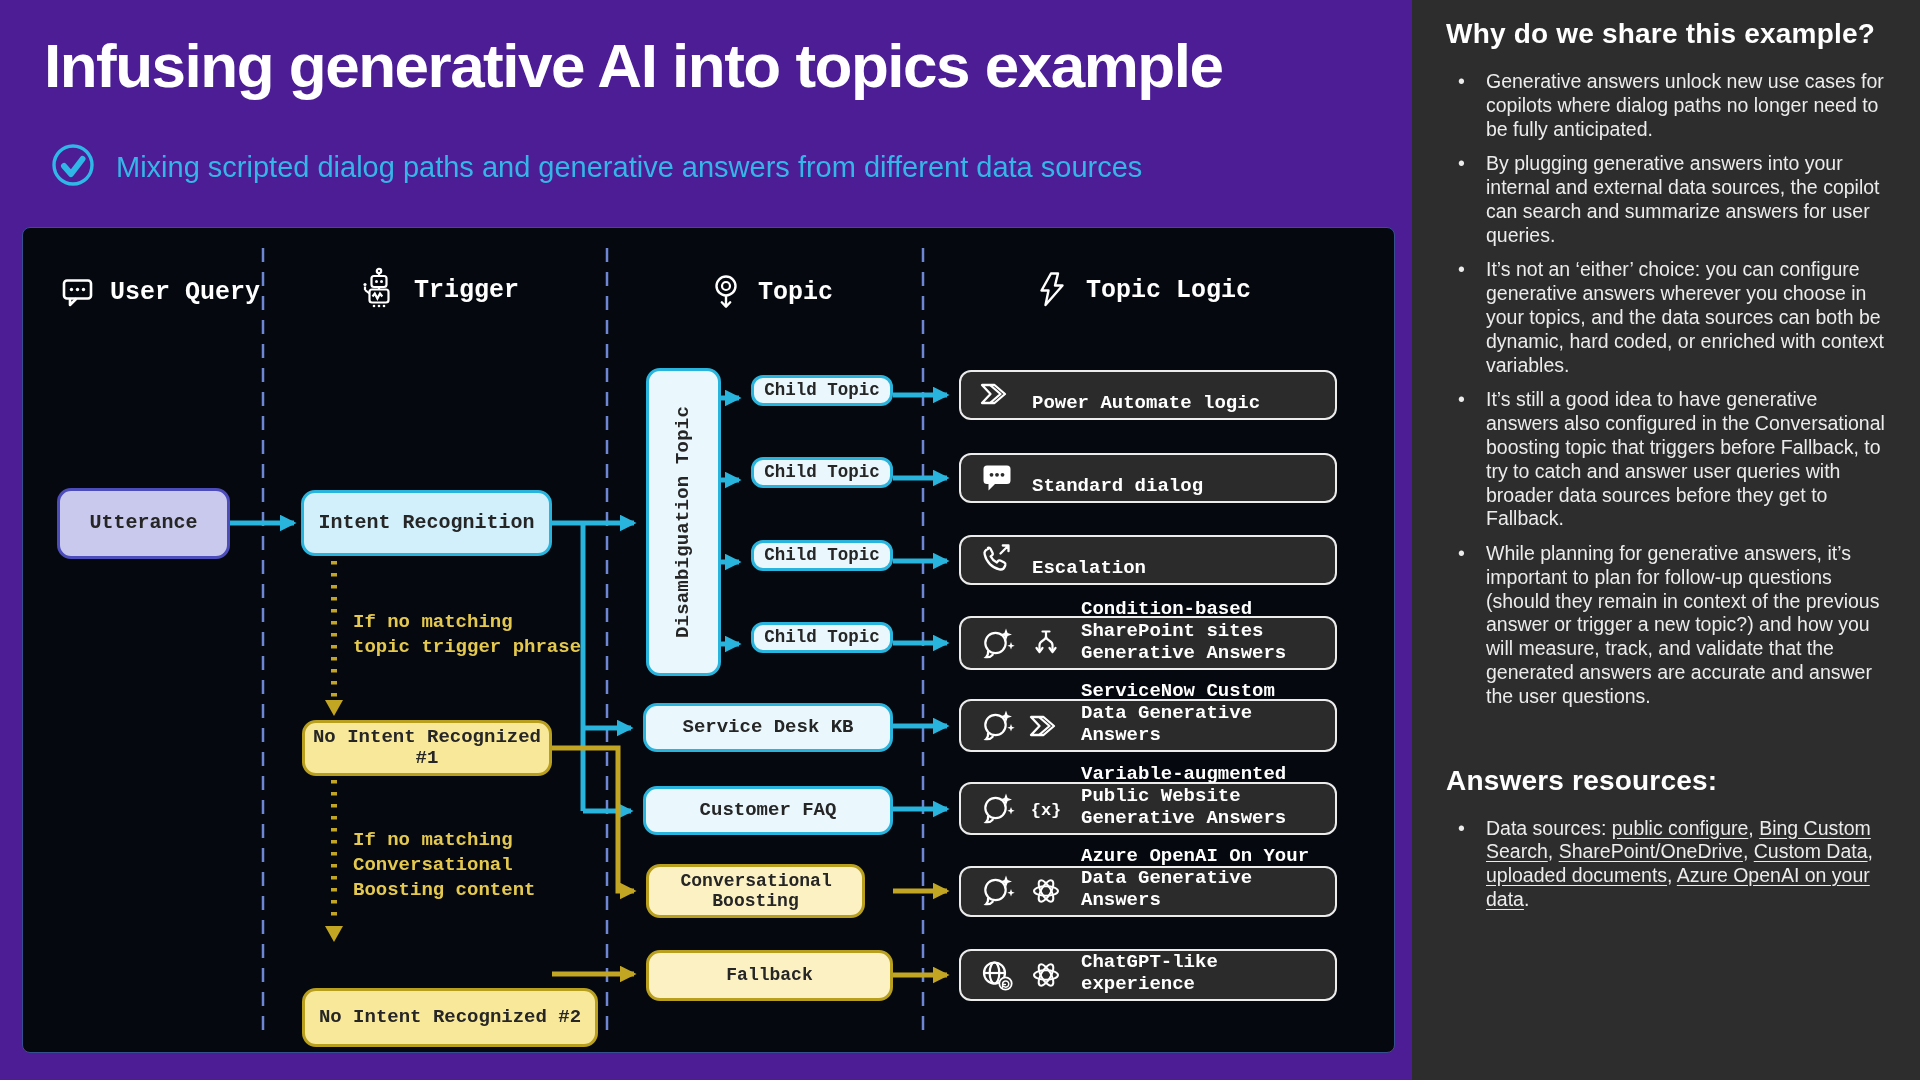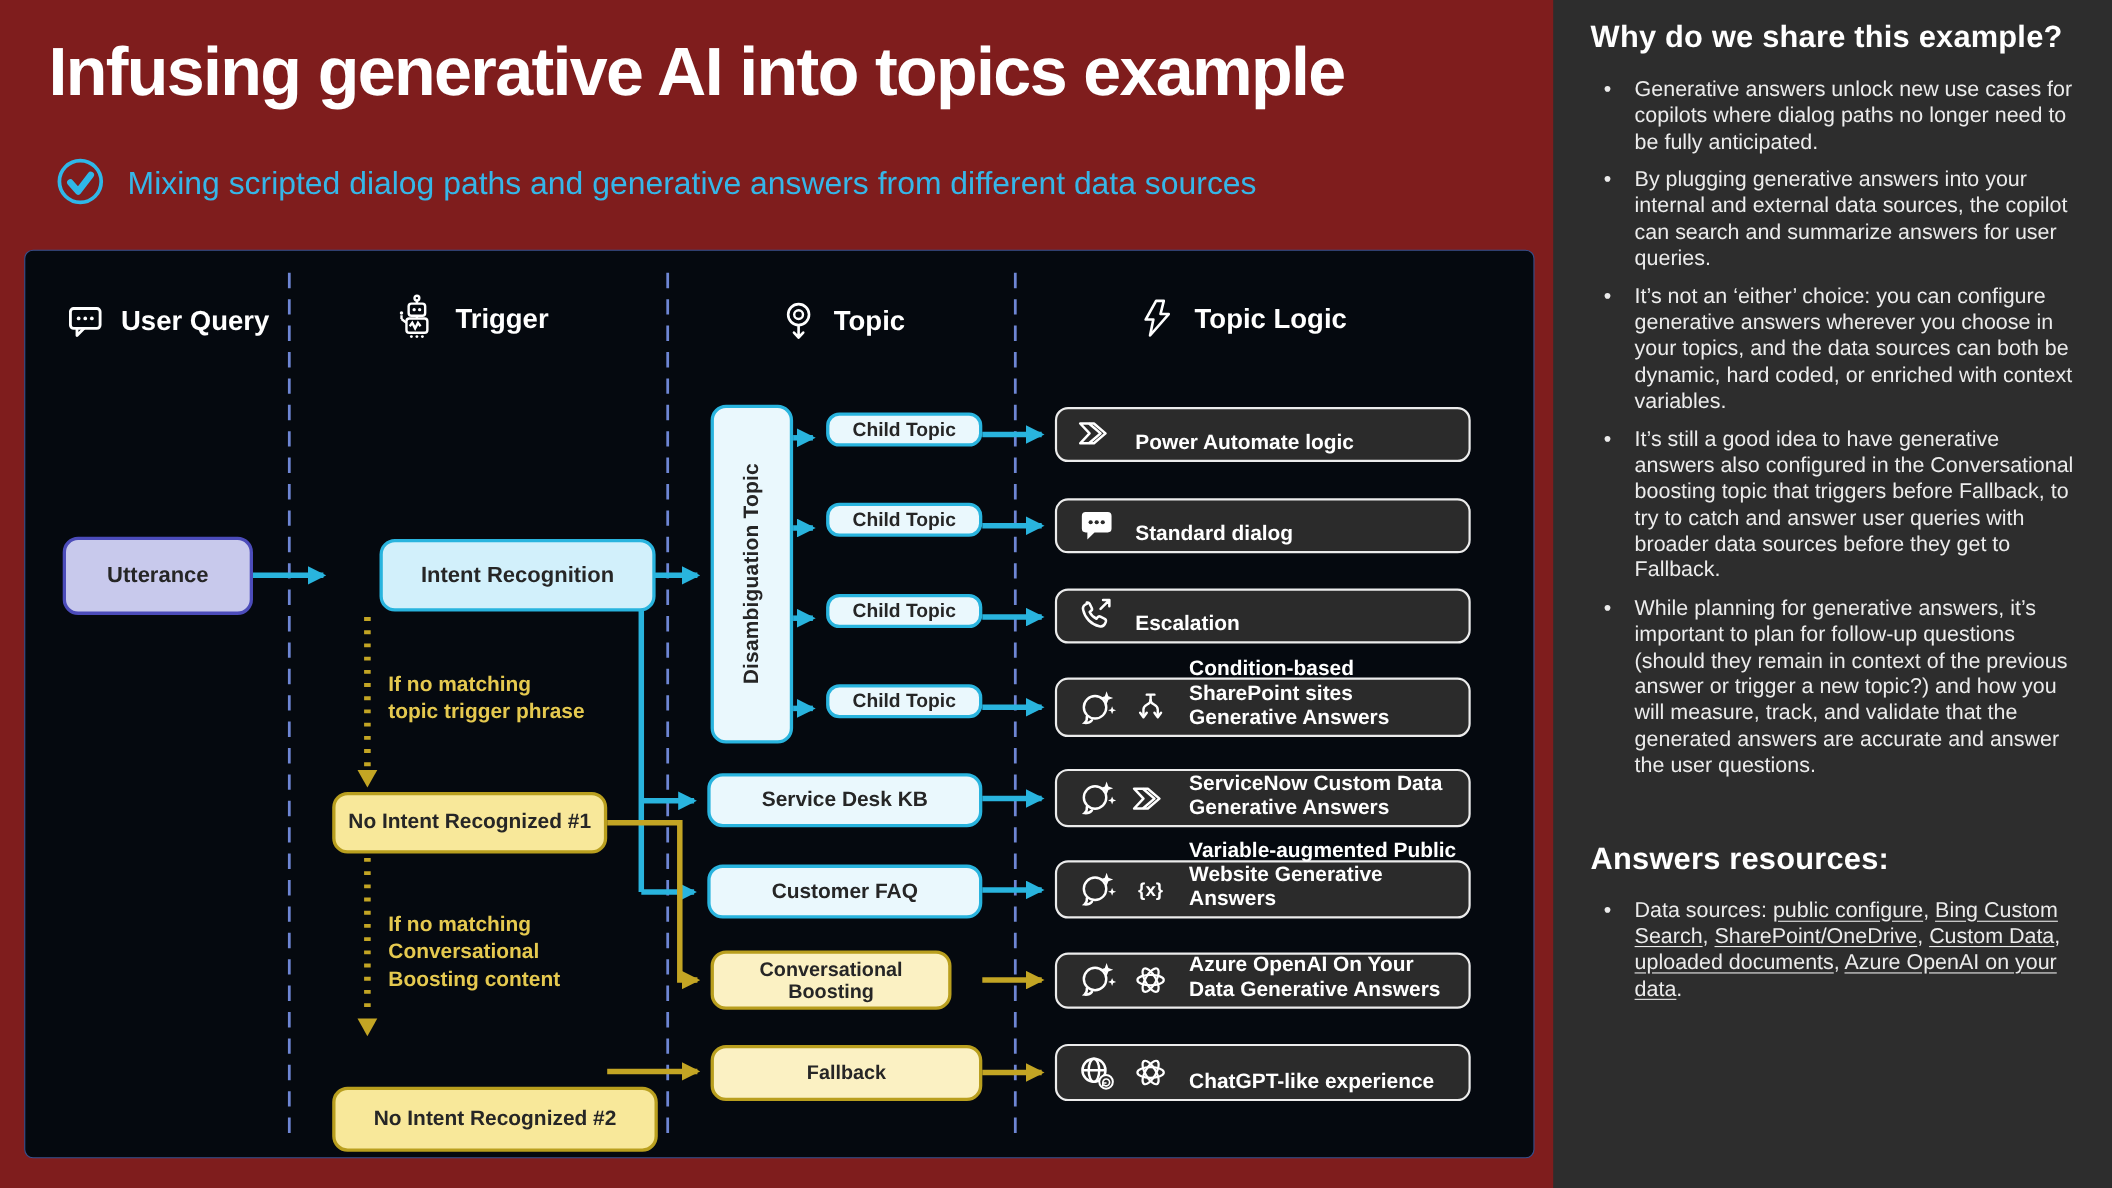--- a/index.html
+++ b/index.html
@@ -1,41 +1,41 @@
 <!DOCTYPE html>
 <html><head>
 <meta charset="utf-8">
 <style>
   * { box-sizing: border-box; margin: 0; padding: 0; }
   html,body { width:1920px; height:1080px; background:#000; font-family:"Liberation Sans",sans-serif; overflow:hidden; }
-  .stage { position:relative; width:1920px; height:1080px; background:#7f1d1d; }
+  .stage { position:relative; width:1920px; height:1080px; background:#4c1d95; }
 
   
   .page-title { position:absolute; left:44px; top:30px; font-size:62px; font-weight:700; letter-spacing:-1.5px; color:#ffffff; }
   .subtitle-row { position:absolute; left:50px; top:142px; display:flex; align-items:center; gap:20px; }
   .subtitle-row .txt { font-size:29px; color:#36b6e8; }
 
   
   .panel { position:absolute; left:22px; top:227px; width:1373px; height:826px;
-           background:#05090f; border:1.5px solid #35508f; border-radius:8px; }
+           background:#05090f; border:1.5px solid #35508f; border-radius:8px;font-family:Liberation Mono, monospace; }
   .wires { position:absolute; left:0; top:0; }
 
   .colhead { position:absolute; display:flex; align-items:center; gap:13px; color:#fff; font-weight:700; font-size:25px; }
   .colhead svg { flex:none; }
 
   .node { position:absolute; display:flex; align-items:center; justify-content:center;
           text-align:center; font-weight:700; color:#262626; border-radius:14px; line-height:1.12; }
   .cyan   { background:#d2f0fb; border:3.5px solid #29b4de; }
   .cyan-lt{ background:#eaf8fd; border:3.5px solid #29b4de; }
   .purple { background:#c8c9ec; border:3.5px solid #4c4cba; }
   .ylw-br { background:#f8e89a; border:3.5px solid #b99f1e; }
   .ylw-lt { background:#fbf1c3; border:3.5px solid #b99f1e; }
 
   .utterance { left:34px;  top:260px; width:173px; height:71px; font-size:20px; }
-  .intent    { left:278px; top:262px; width:251px; height:66px; font-size:20px;margin-left:44px; }
+  .intent    { left:278px; top:262px; width:251px; height:66px; font-size:20px; }
   .disamb    { left:623px; top:140px; width:75px;  height:308px; }
   .disamb span { writing-mode:vertical-rl; transform:rotate(180deg); font-size:19px; letter-spacing:.2px; }
   .child     { left:728px; width:142px; height:31px; font-size:17.5px; border-width:3px; border-radius:12px; }
   .ct1{top:147px} .ct2{top:229px} .ct3{top:312px} .ct4{top:394px}
   .sdkb { left:620px; top:475px; width:250px; height:49px; font-size:19px; }
   .cfaq { left:620px; top:558px; width:250px; height:49px; font-size:19px; }
   .convb{ left:623px; top:636px; width:219px; height:54px; font-size:18px; }
   .convb span{ max-width:150px; }
   .fallb{ left:623px; top:722px; width:247px; height:51px; font-size:18px; }
   .nir1 { left:279px; top:492px; width:250px; height:56px; font-size:19px; }

